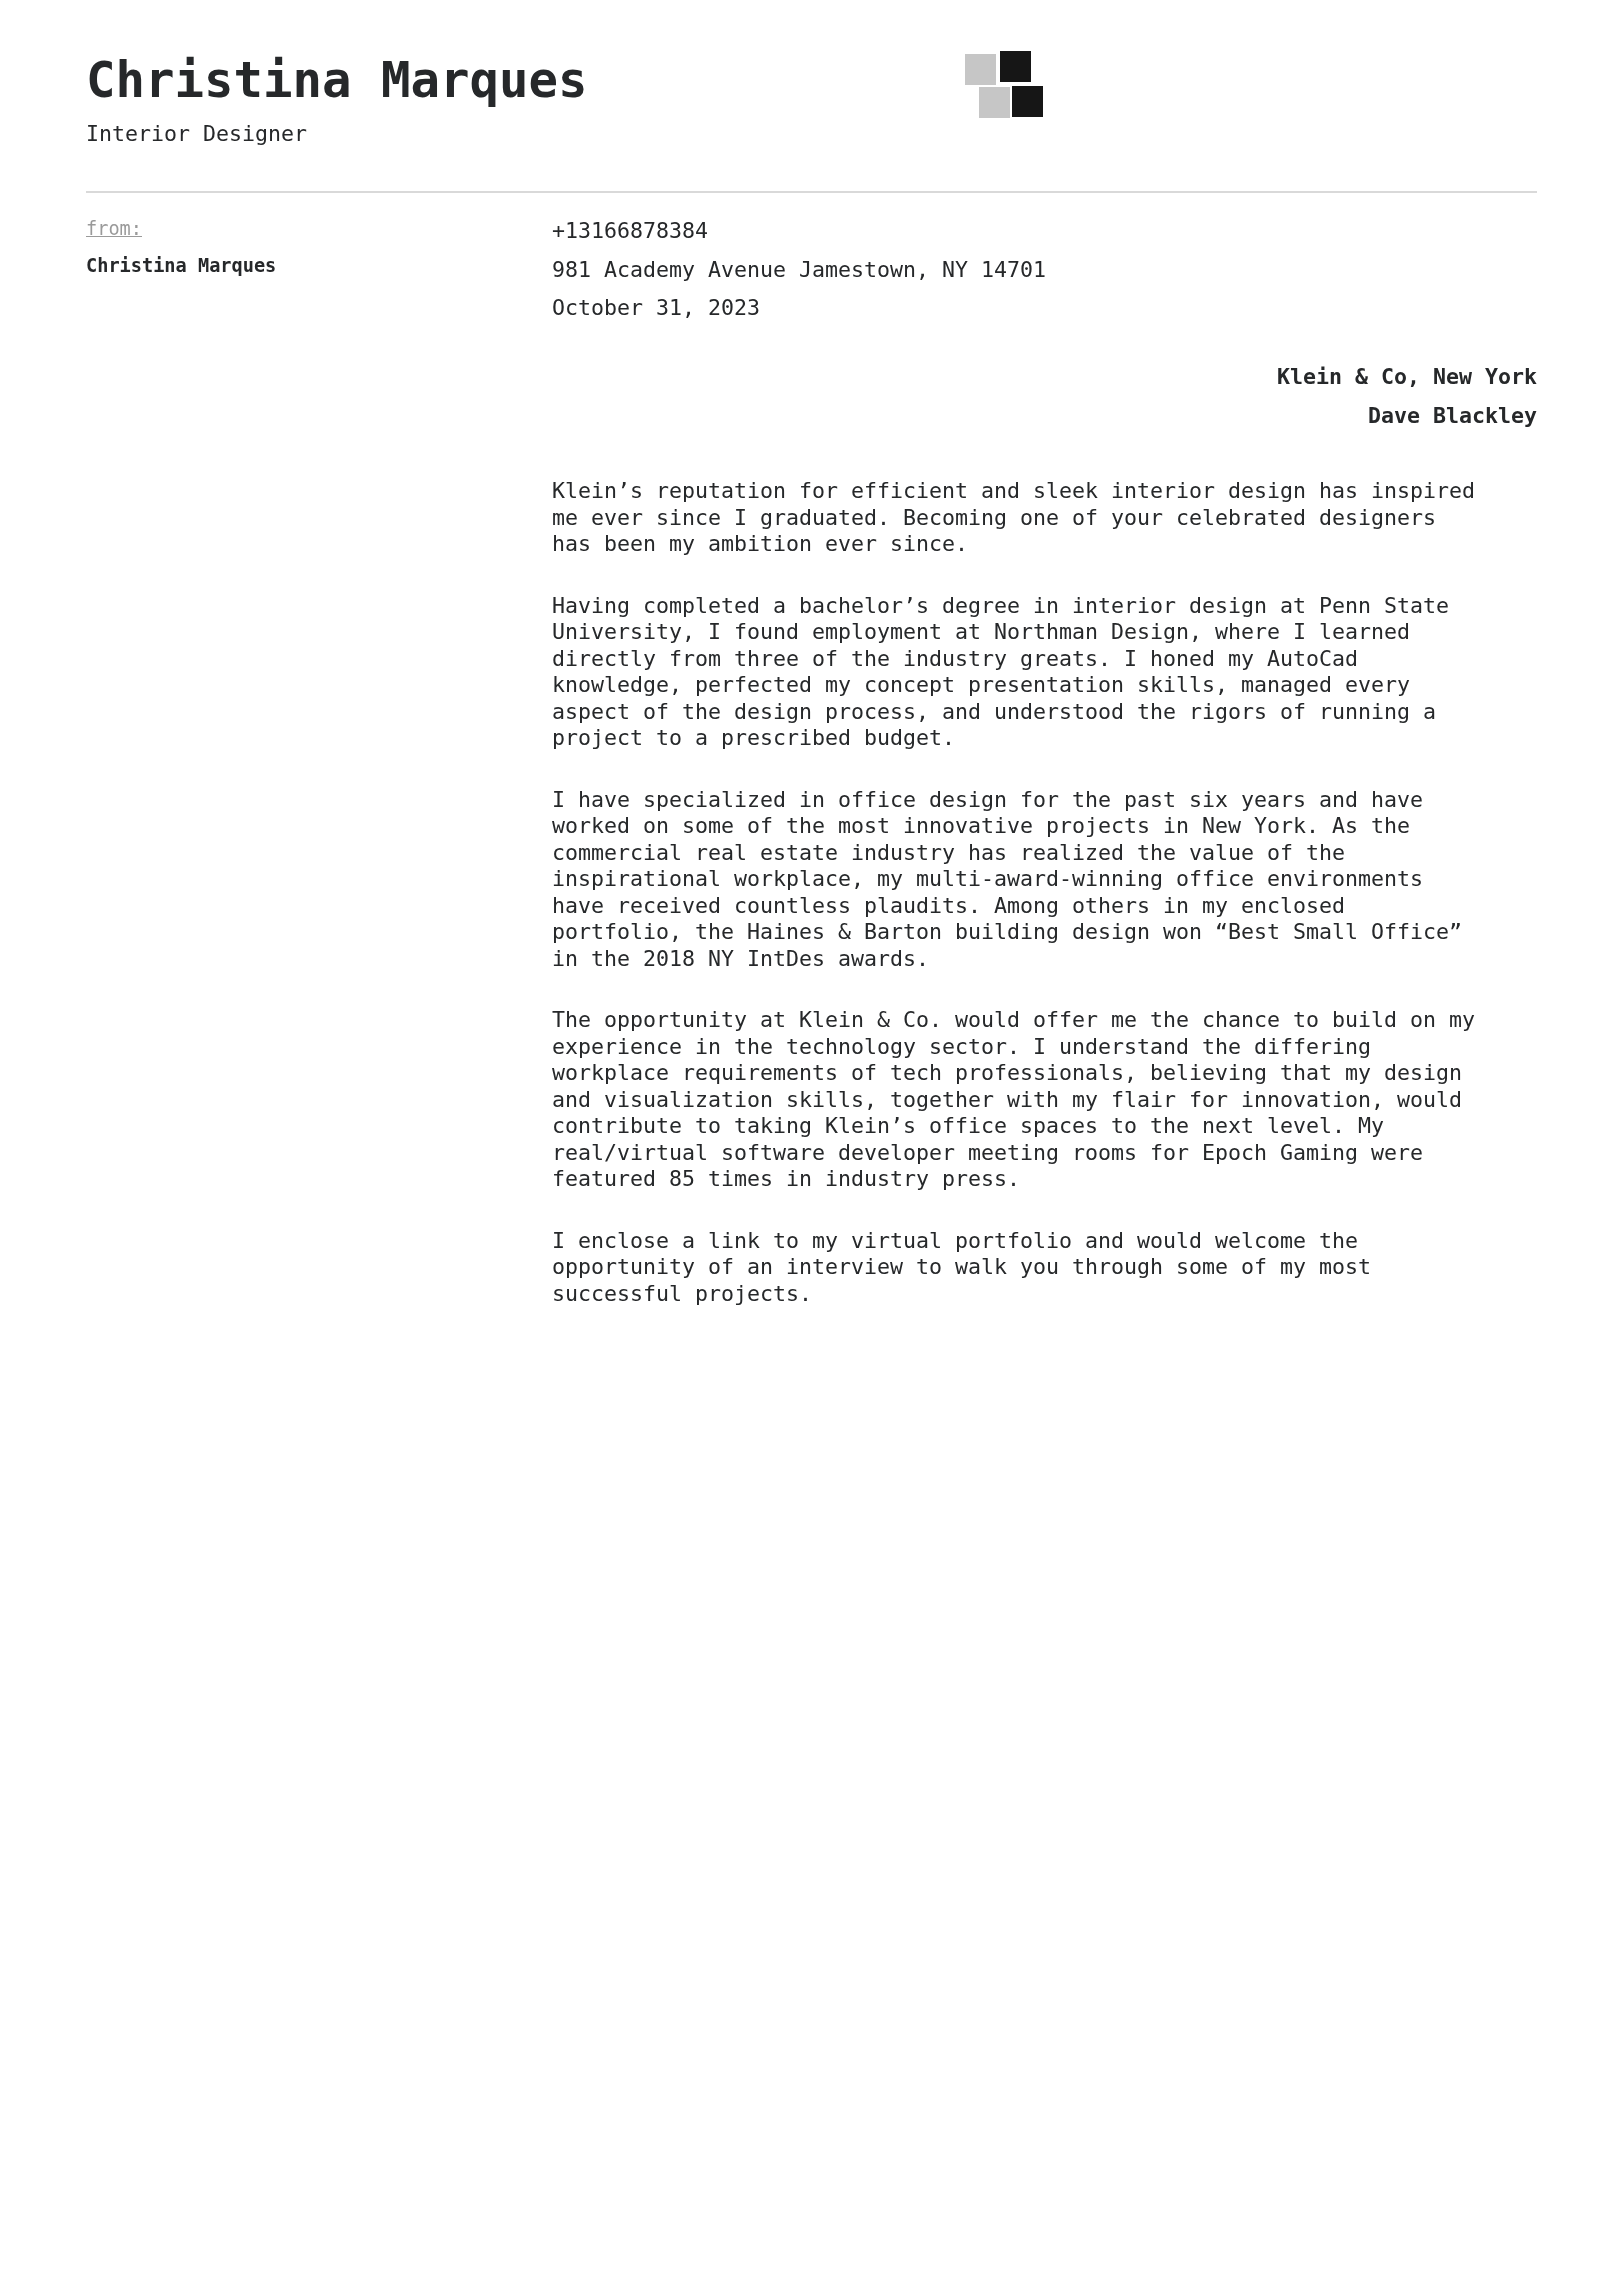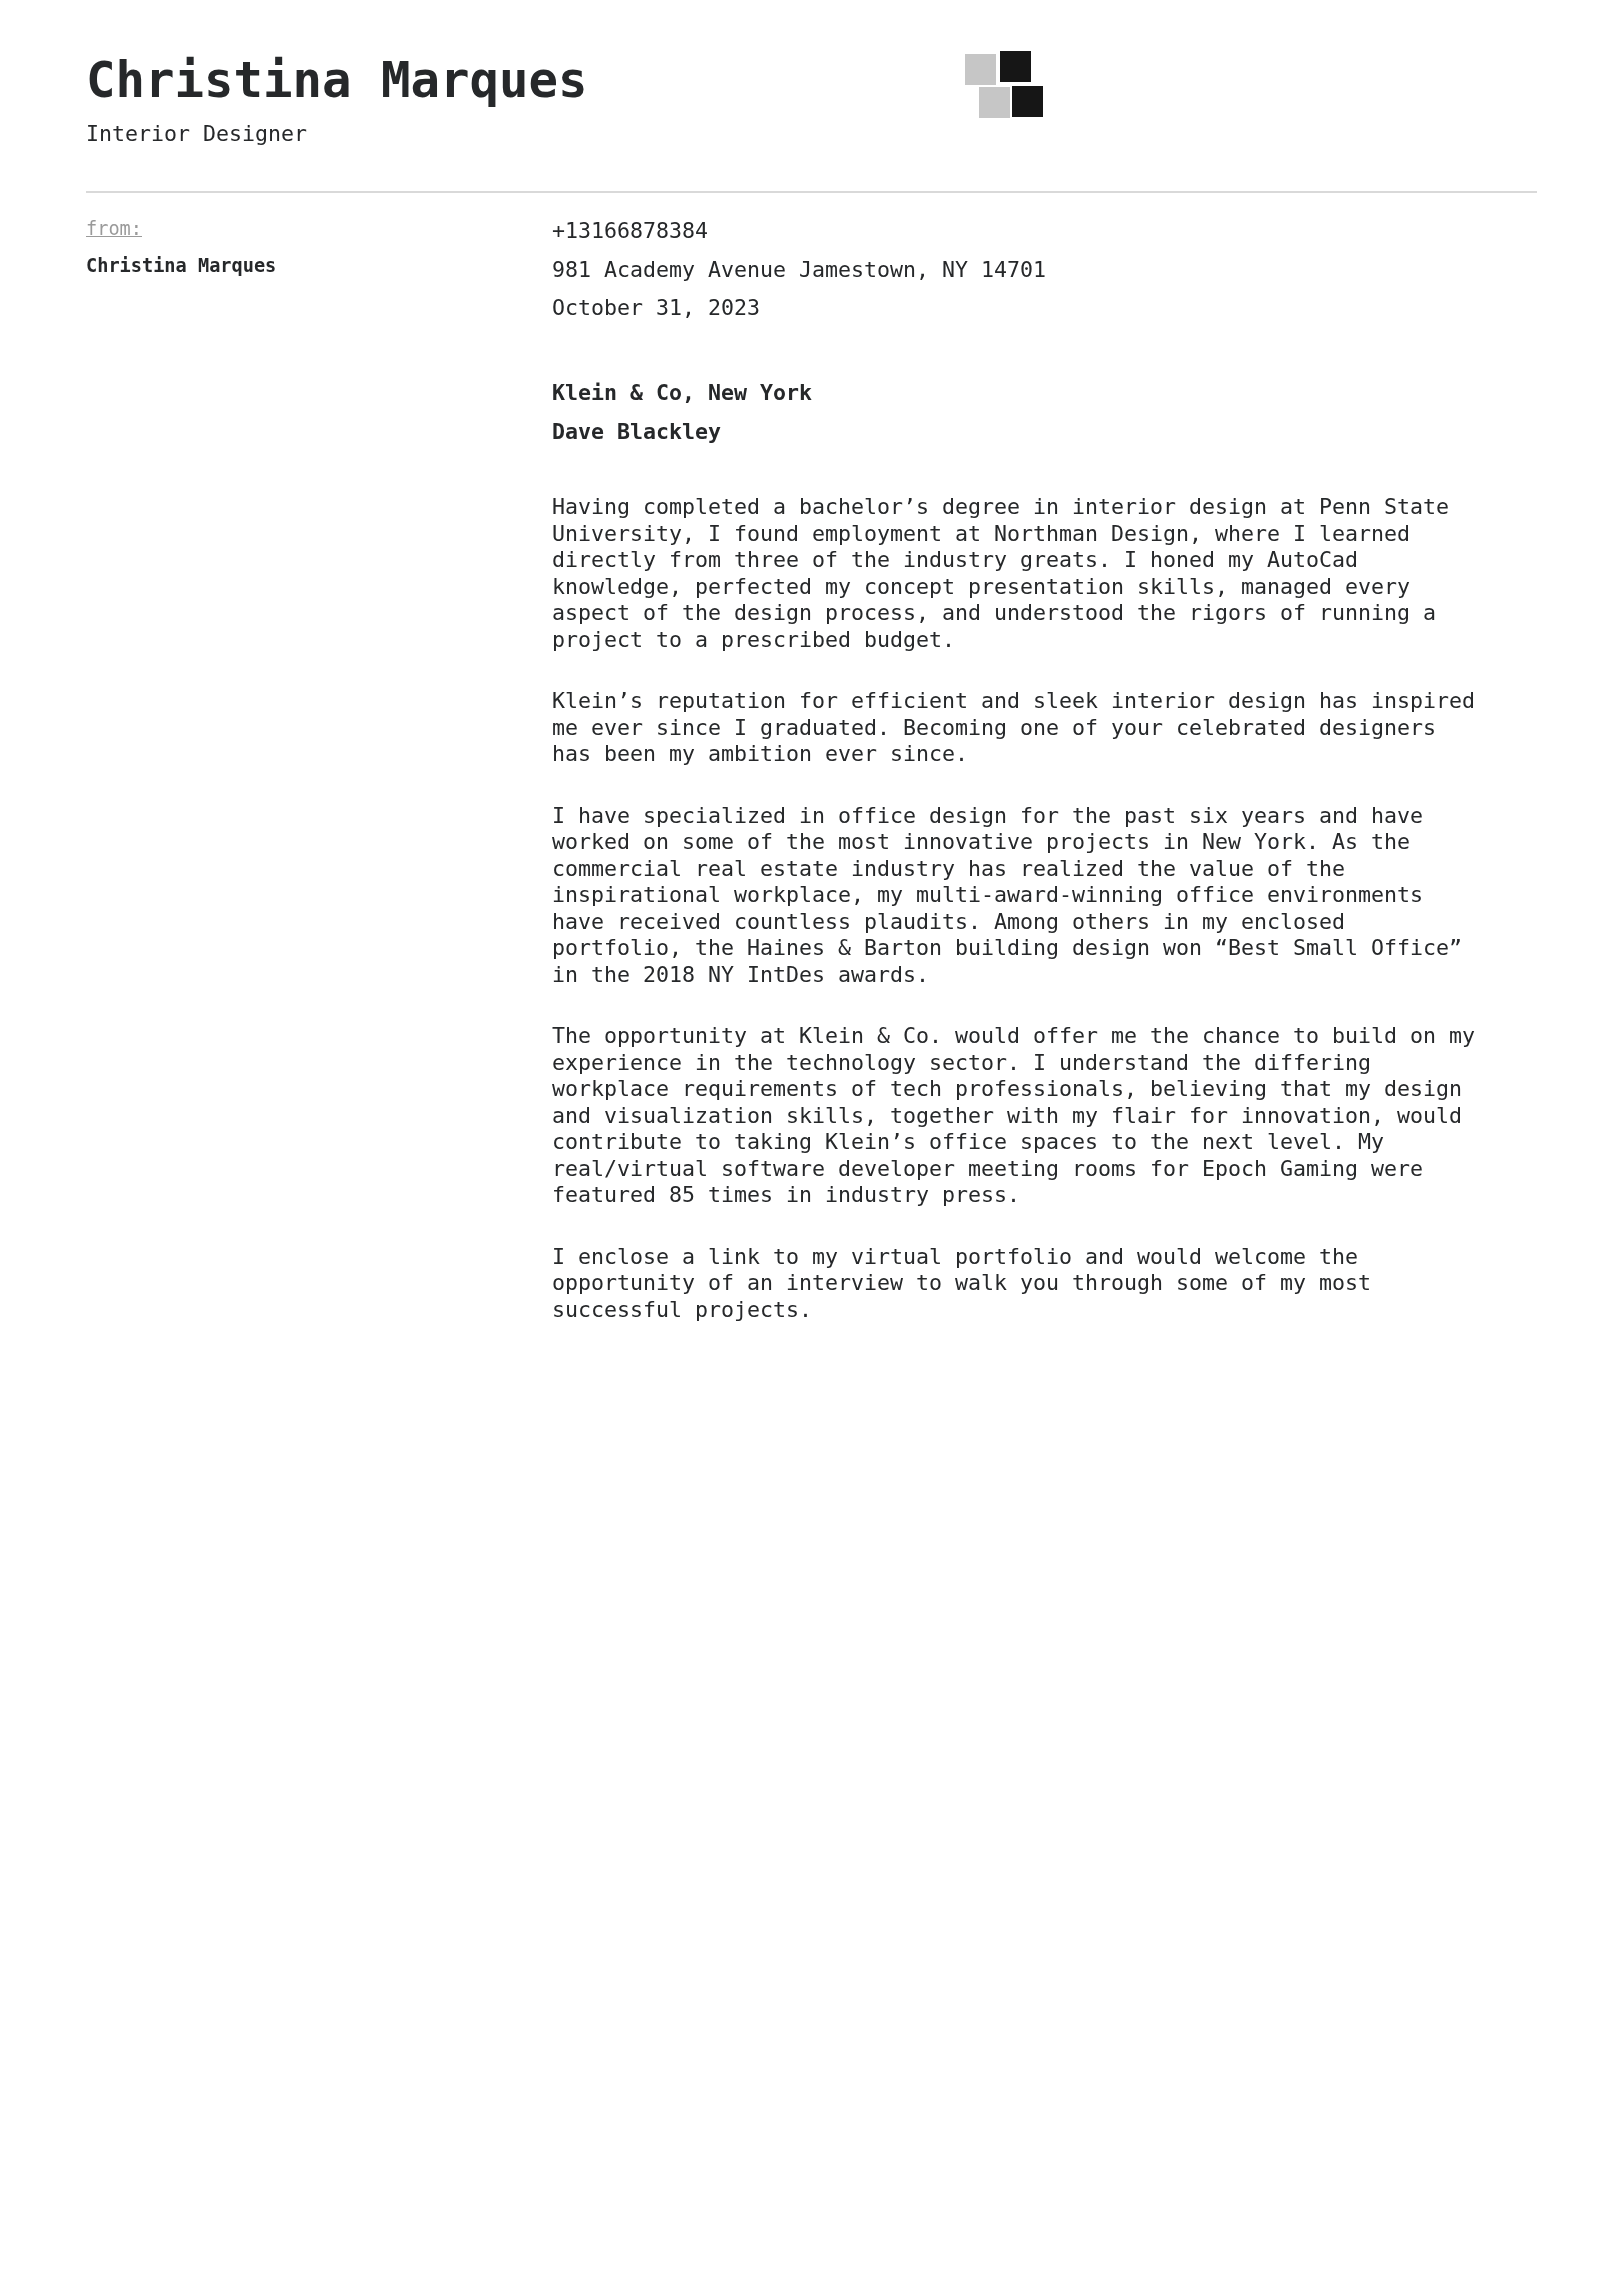--- a/index.html
+++ b/index.html
@@ -52,21 +52,21 @@
   
   .content { display: flex; margin-top: 25.5px; }
   .aside { flex: 0 0 466px; width: 466px; }
   .from-label { font-size: 18.6px; color: var(--muted, #9a9a9a); text-decoration: underline; }
   .from-name  { font-size: 18.6px; font-weight: 700; margin-top: 15.7px; }
 
   .main { flex: 1 1 auto; font-size: 21.6px; line-height: 26.5px; }
   .contact-line { margin: 0 0 11.8px 0; }
   .email-link { color: inherit; text-decoration: underline; cursor: pointer; }
 
-  .recipient { margin-top: 59px; }
+  .recipient { margin-top: 43px; text-align: right; }
   .recipient .r-line { font-weight: 700; margin: 0 0 11.8px 0; }
 
   .salutation { margin-top: 47px; }
 
   .letter { margin-top: 49px; }
   .letter p {
     margin: 0 0 35px 0;
     max-width: 926px;
     white-space: pre-wrap;
   }
@@ -104,22 +104,22 @@
         <div class="contact-line">October 31, 2023</div>
       </div>
 
       <div class="recipient">
         <div class="r-line">Klein &amp; Co, New York</div>
         <div class="r-line">Dave Blackley</div>
       </div>
 
 
       <div class="letter">
+        <p>Klein’s reputation for efficient and sleek interior design has inspired me ever since I graduated. Becoming one of your celebrated designers has been my ambition ever since.</p>
         <p>Having completed a bachelor’s degree in interior design at Penn State University, I found employment at Northman Design, where I learned directly from three of the industry greats. I honed my AutoCad knowledge, perfected my concept presentation skills, managed every aspect of the design process, and understood the rigors of running a project to a prescribed budget.</p>
-        <p>Klein’s reputation for efficient and sleek interior design has inspired me ever since I graduated. Becoming one of your celebrated designers has been my ambition ever since.</p>
         <p>I have specialized in office design for the past six years and have worked on some of the most innovative projects in New York. As the commercial real estate industry has realized the value of the inspirational workplace, my multi-award-winning office environments have received countless plaudits. Among others in my enclosed portfolio, the Haines &amp; Barton building design won “Best Small Office” in the 2018 NY IntDes awards.</p>
         <p>The opportunity at Klein &amp; Co. would offer me the chance to build on my experience in the technology sector. I understand the differing workplace requirements of tech professionals, believing that my design and visualization skills, together with my flair for innovation, would contribute to taking Klein’s office spaces to the next level. My real/virtual software developer meeting rooms for Epoch Gaming were featured 85 times in industry press.</p>
         <p>I enclose a link to my virtual portfolio and would welcome the opportunity of an interview to walk you through some of my most successful projects.</p>
       </div>
 
     </div>
   </div>
 </div>
 
 

